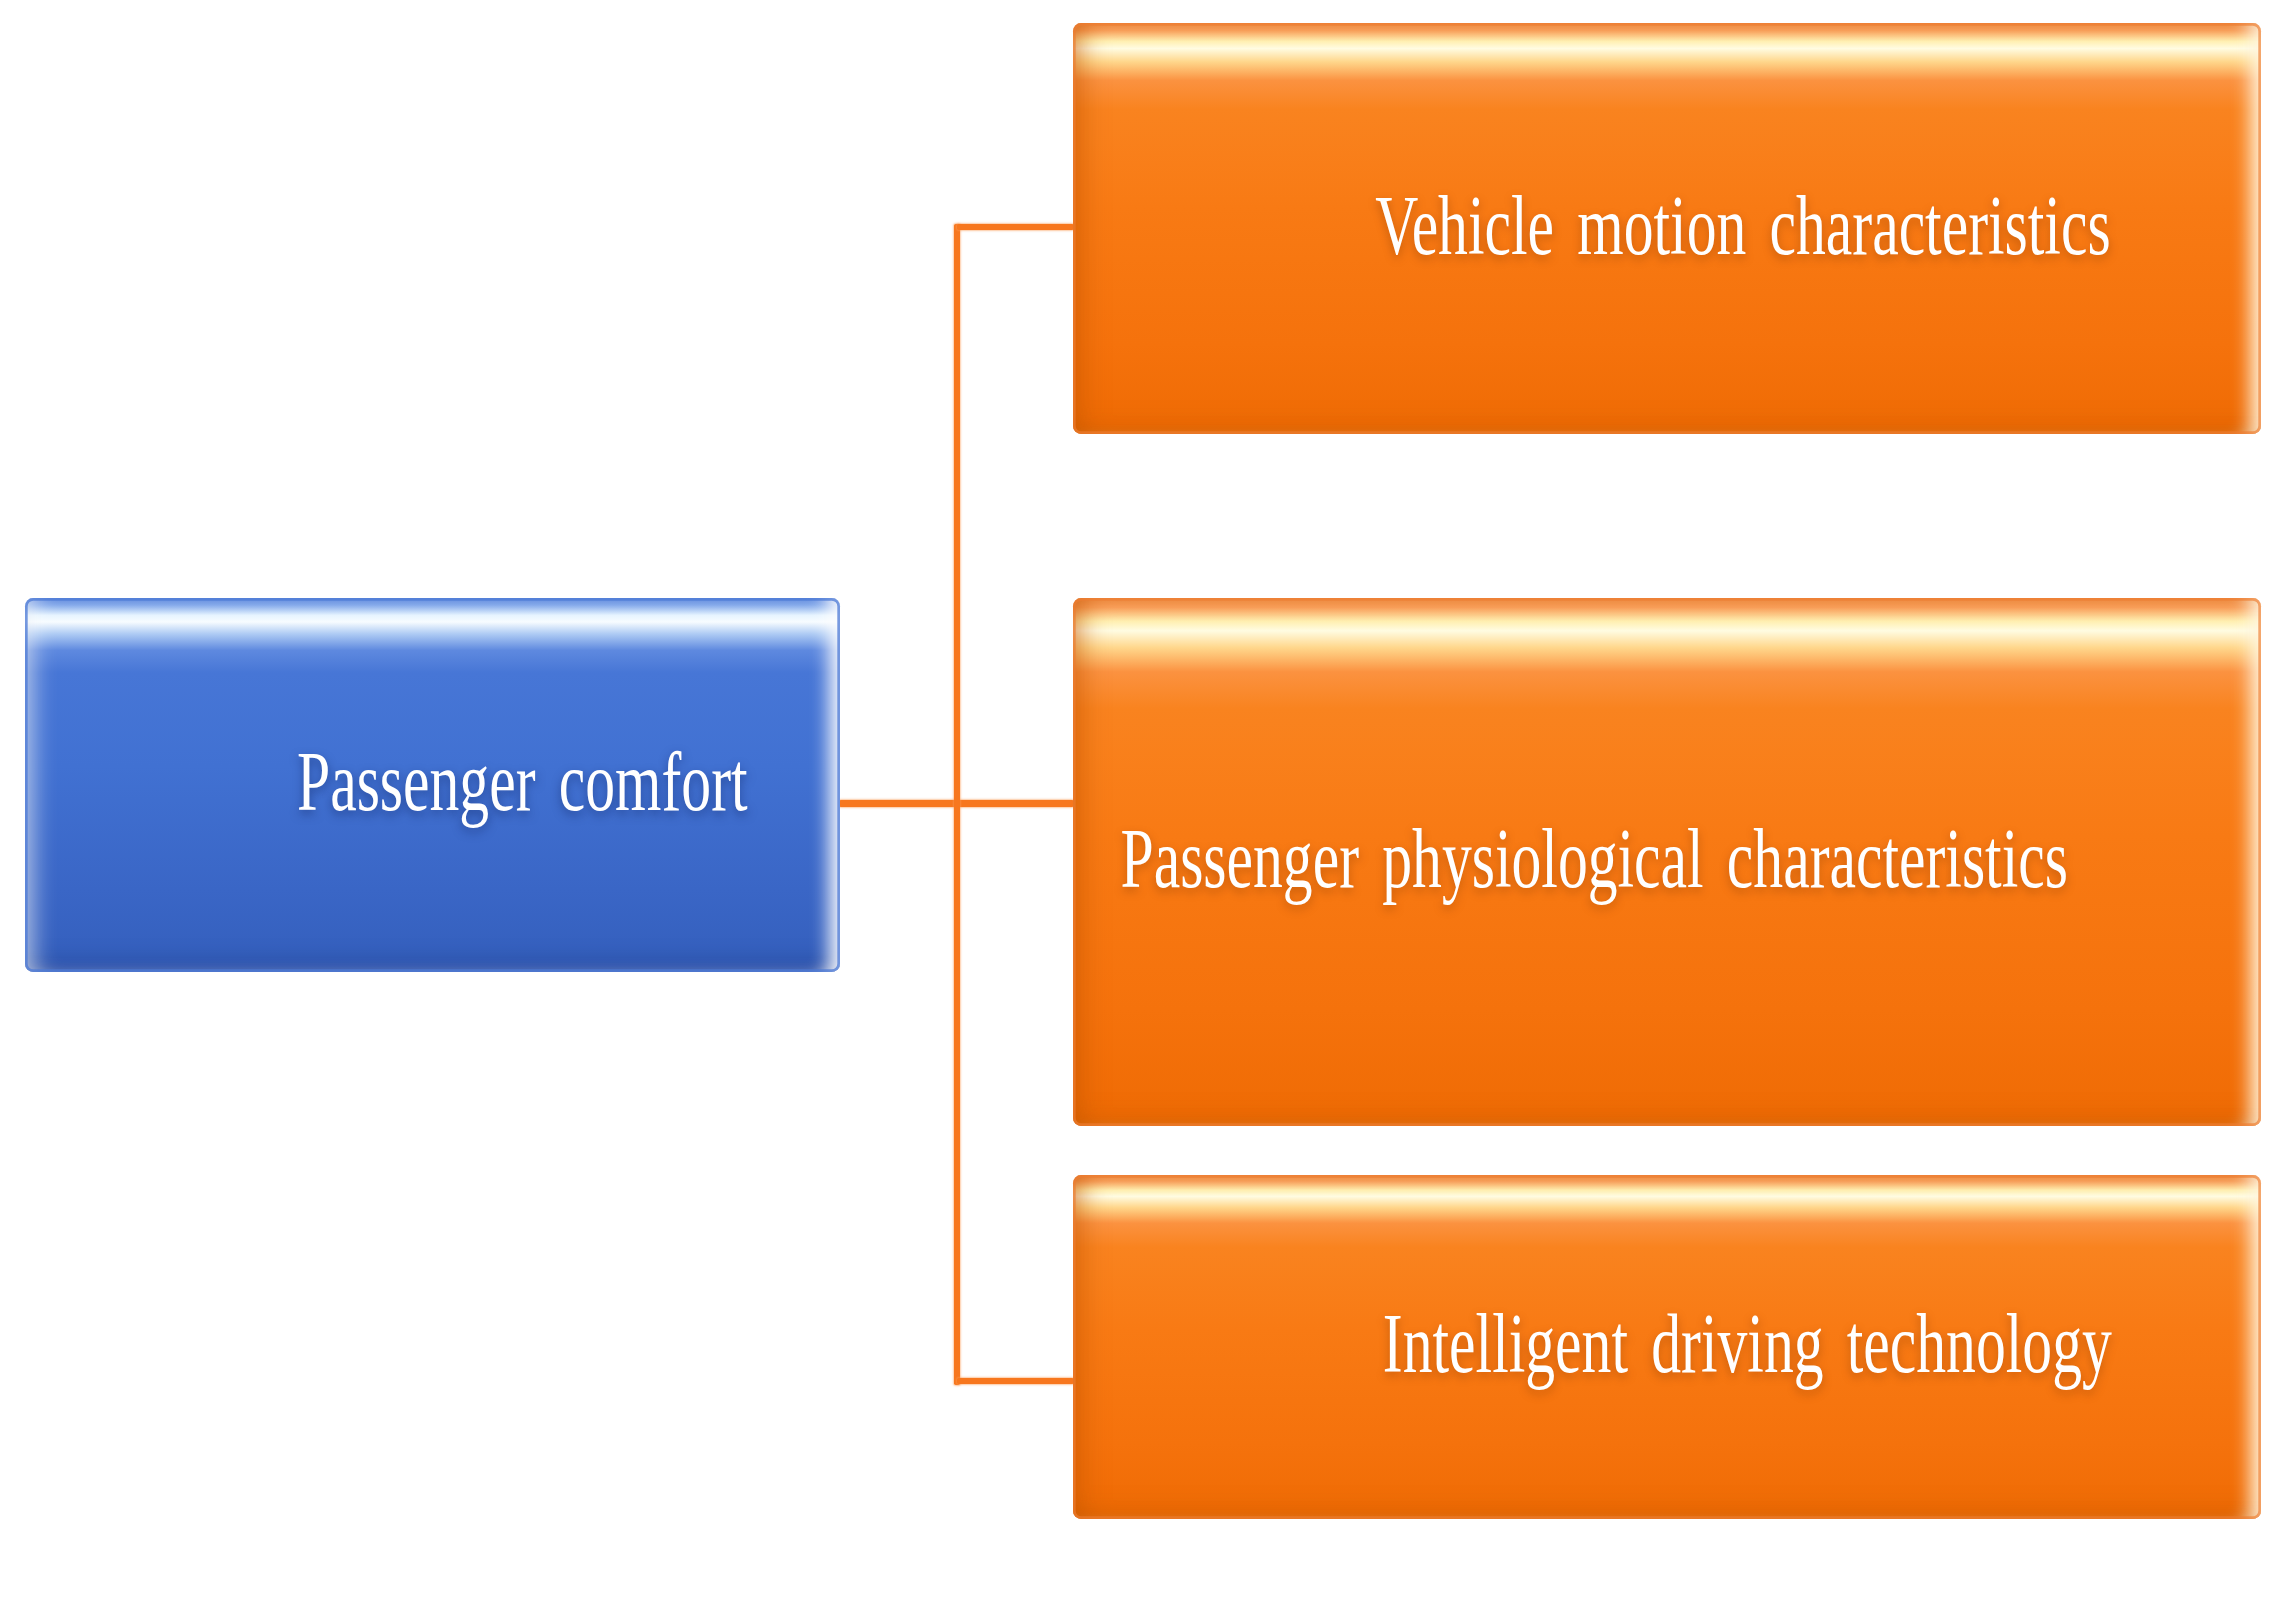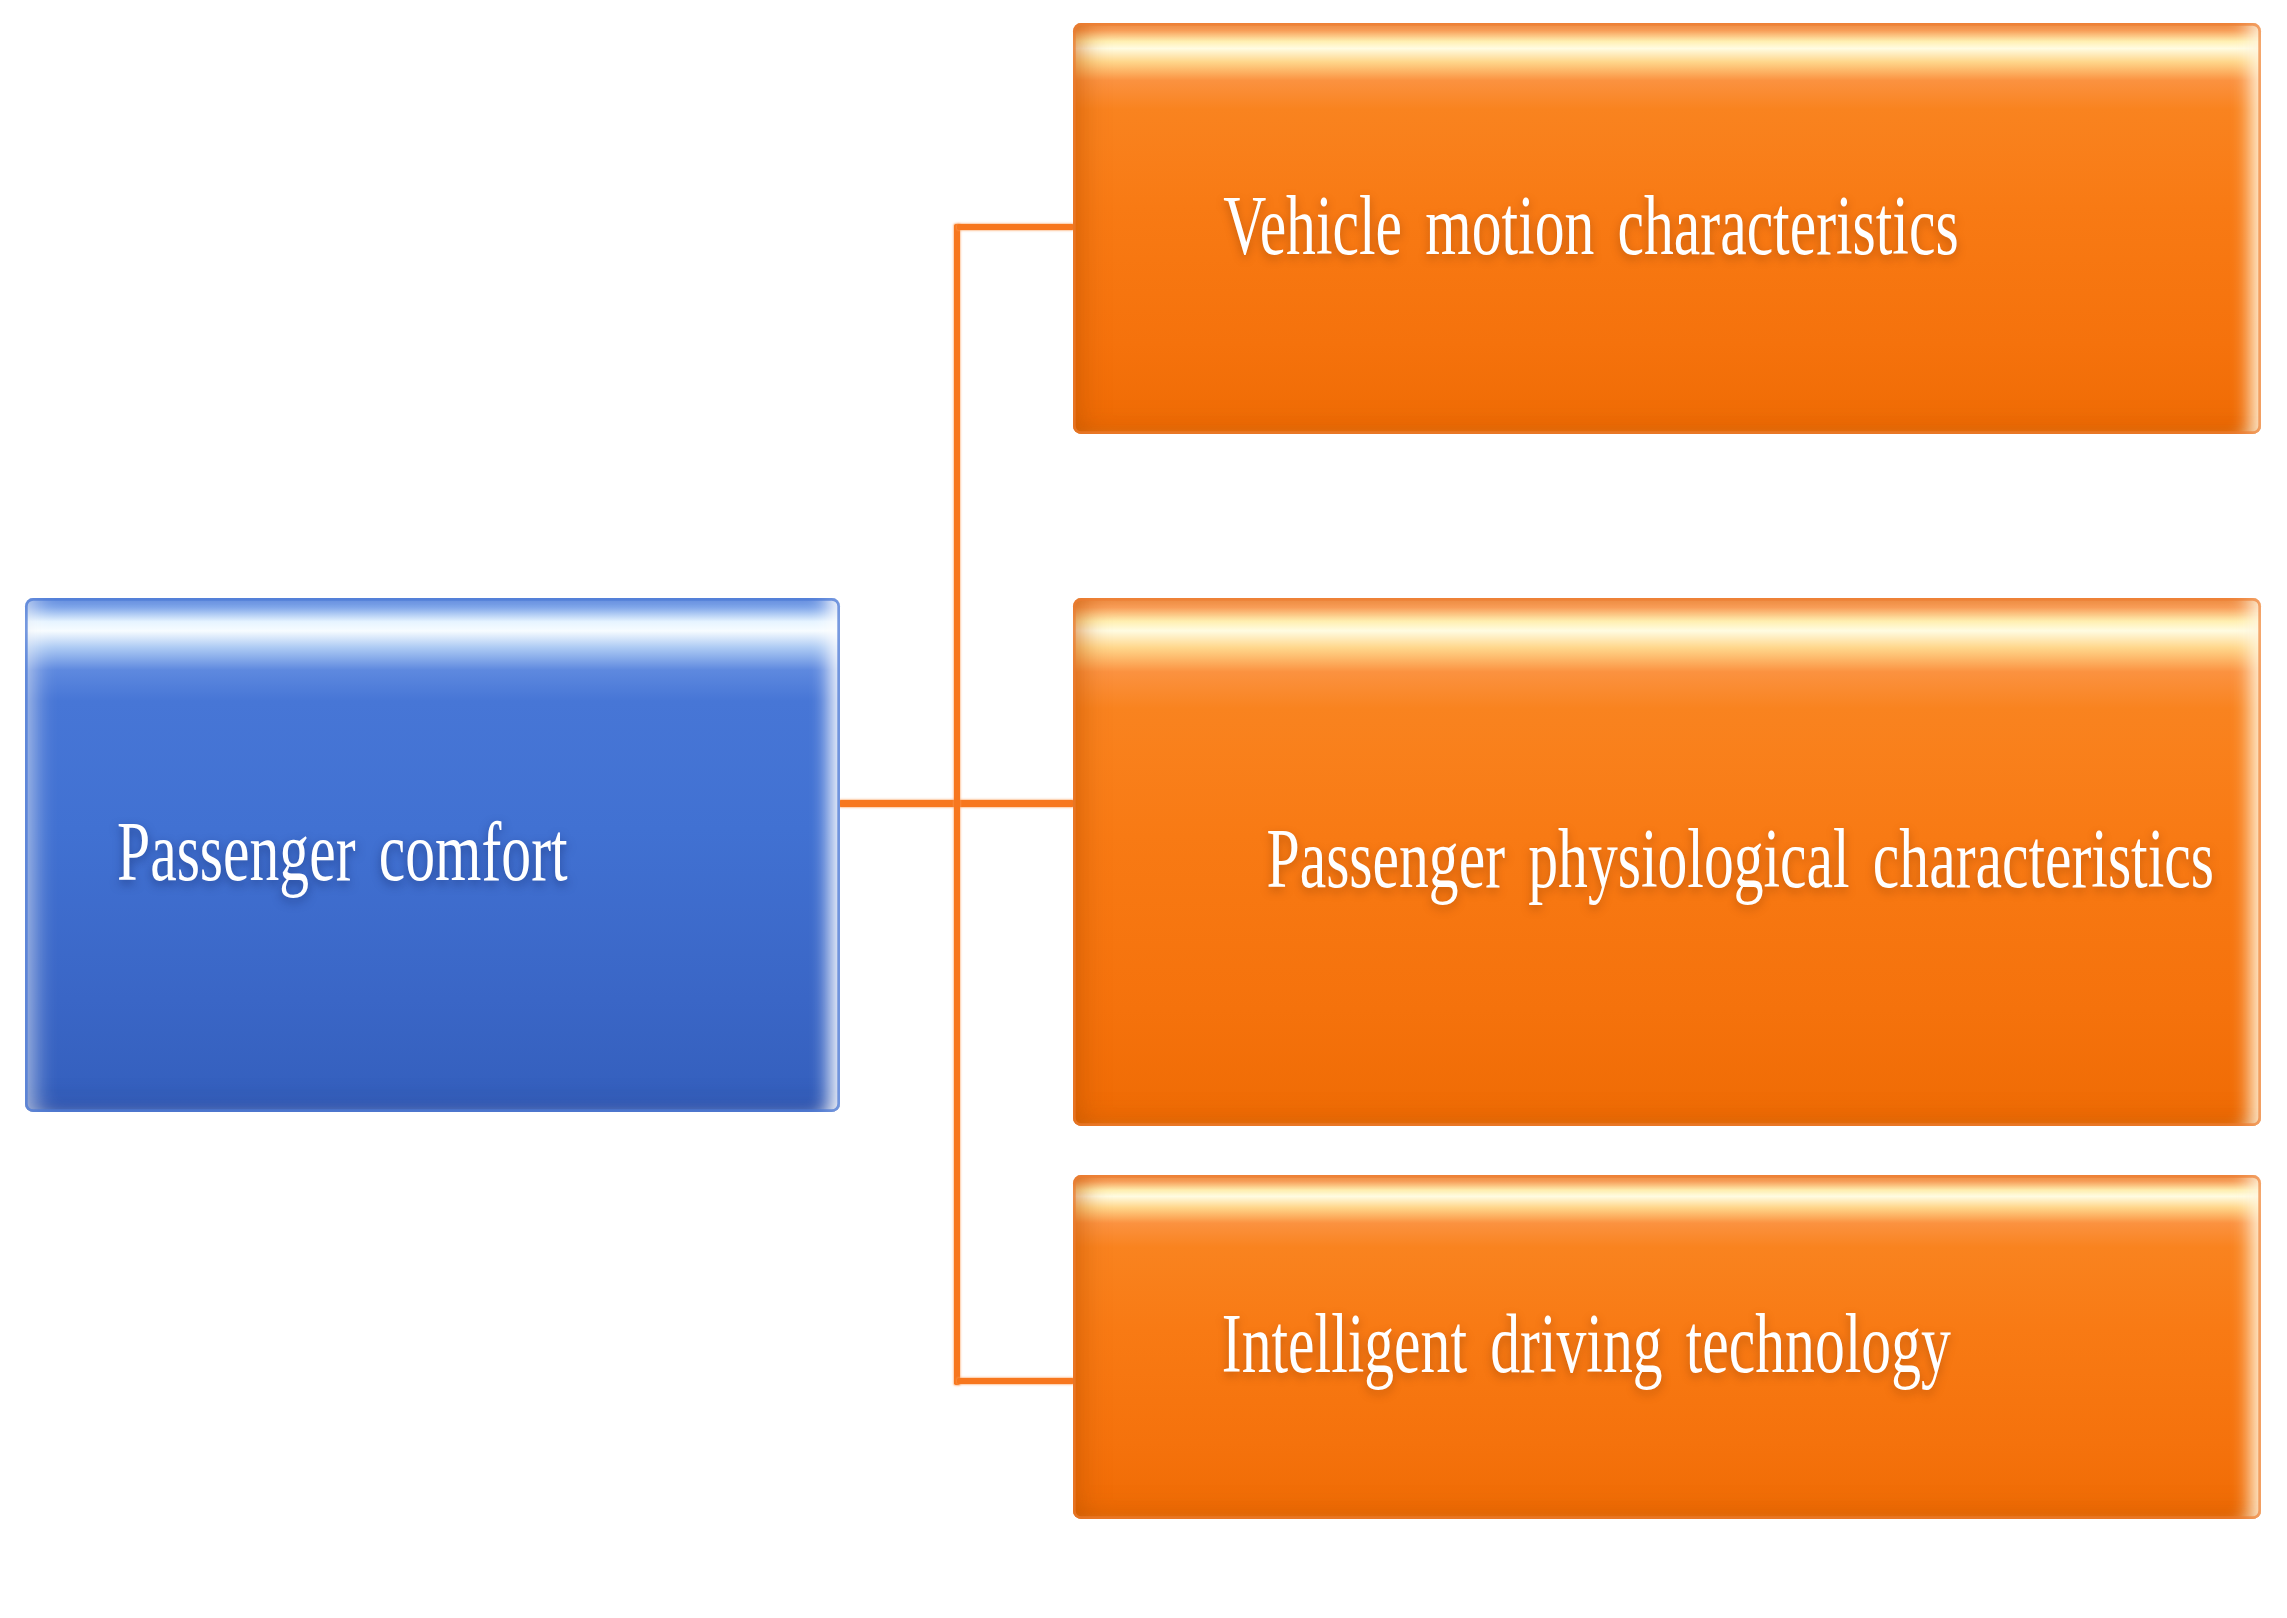--- a/index.html
+++ b/index.html
@@ -14,21 +14,21 @@
     background: #ffffff;
     overflow: hidden;
     font-family: "Liberation Serif", "DejaVu Serif", serif;
   }
 
   
   .node {
     position: absolute;
     display: flex;
     align-items: center;
-    justify-content: flex-start;
+    justify-content: flex-end;
     border-radius: 8.2px;
     color: #ffffff;
   }
   .node .label {
     font-size: 84px;
     line-height: 1;
     white-space: nowrap;
     transform: scaleX(0.71);
     transform-origin: center;
     word-spacing: 0.14em;
@@ -73,21 +73,21 @@
     box-shadow:
       inset 0 0 0 2.7px rgba(238, 125, 49, 0.65),
       inset 22px 0 25.5px -12.7px rgba(195, 85, 0, 0.55),
       inset -22px 0 18px -11px rgba(255, 248, 225, 0.95),
       inset 0 -18px 23.6px -12.7px rgba(200, 92, 0, 0.5);
   }
   .node.orange .label {
     text-shadow: 0 3.6px 11px rgba(120, 50, 0, 0.4);
   }
 
-  #node-root    { left: 24.5px;   top: 598px;  width: 815px;  height: 514px; }
+  #node-root    { left: 24.5px;   top: 598px;  width: 815px;  height: 374px; }
   #node-child-0 { left: 1073px; top: 23px;   width: 1188px; height: 411px; }
   #node-child-1 { left: 1073px; top: 598px;  width: 1188px; height: 528px; }
   #node-child-2 { left: 1073px; top: 1175px; width: 1188px; height: 344px; }
 
   
   .connector {
     position: absolute;
     background: #F7771E;
     border-radius: 1.8px;
     box-shadow: 0 0 1.8px 0.9px rgba(251, 154, 85, 0.55);

